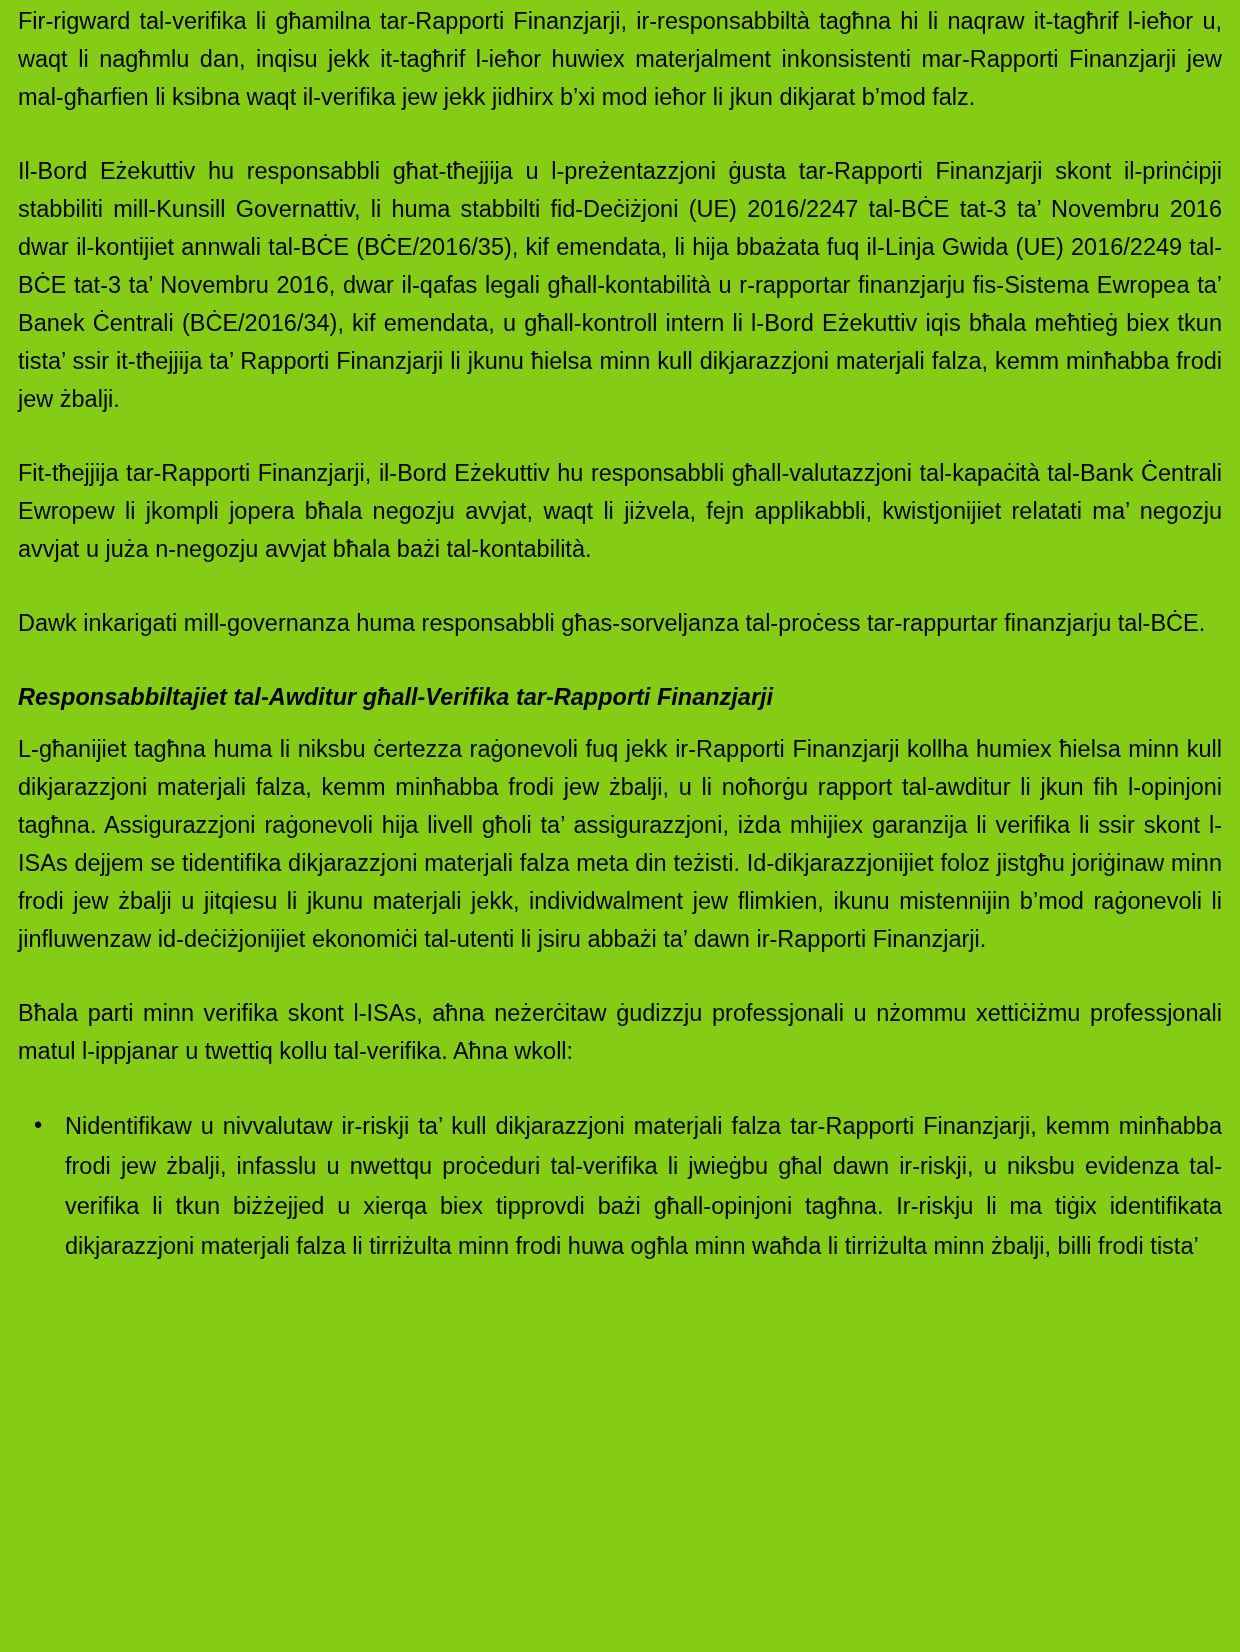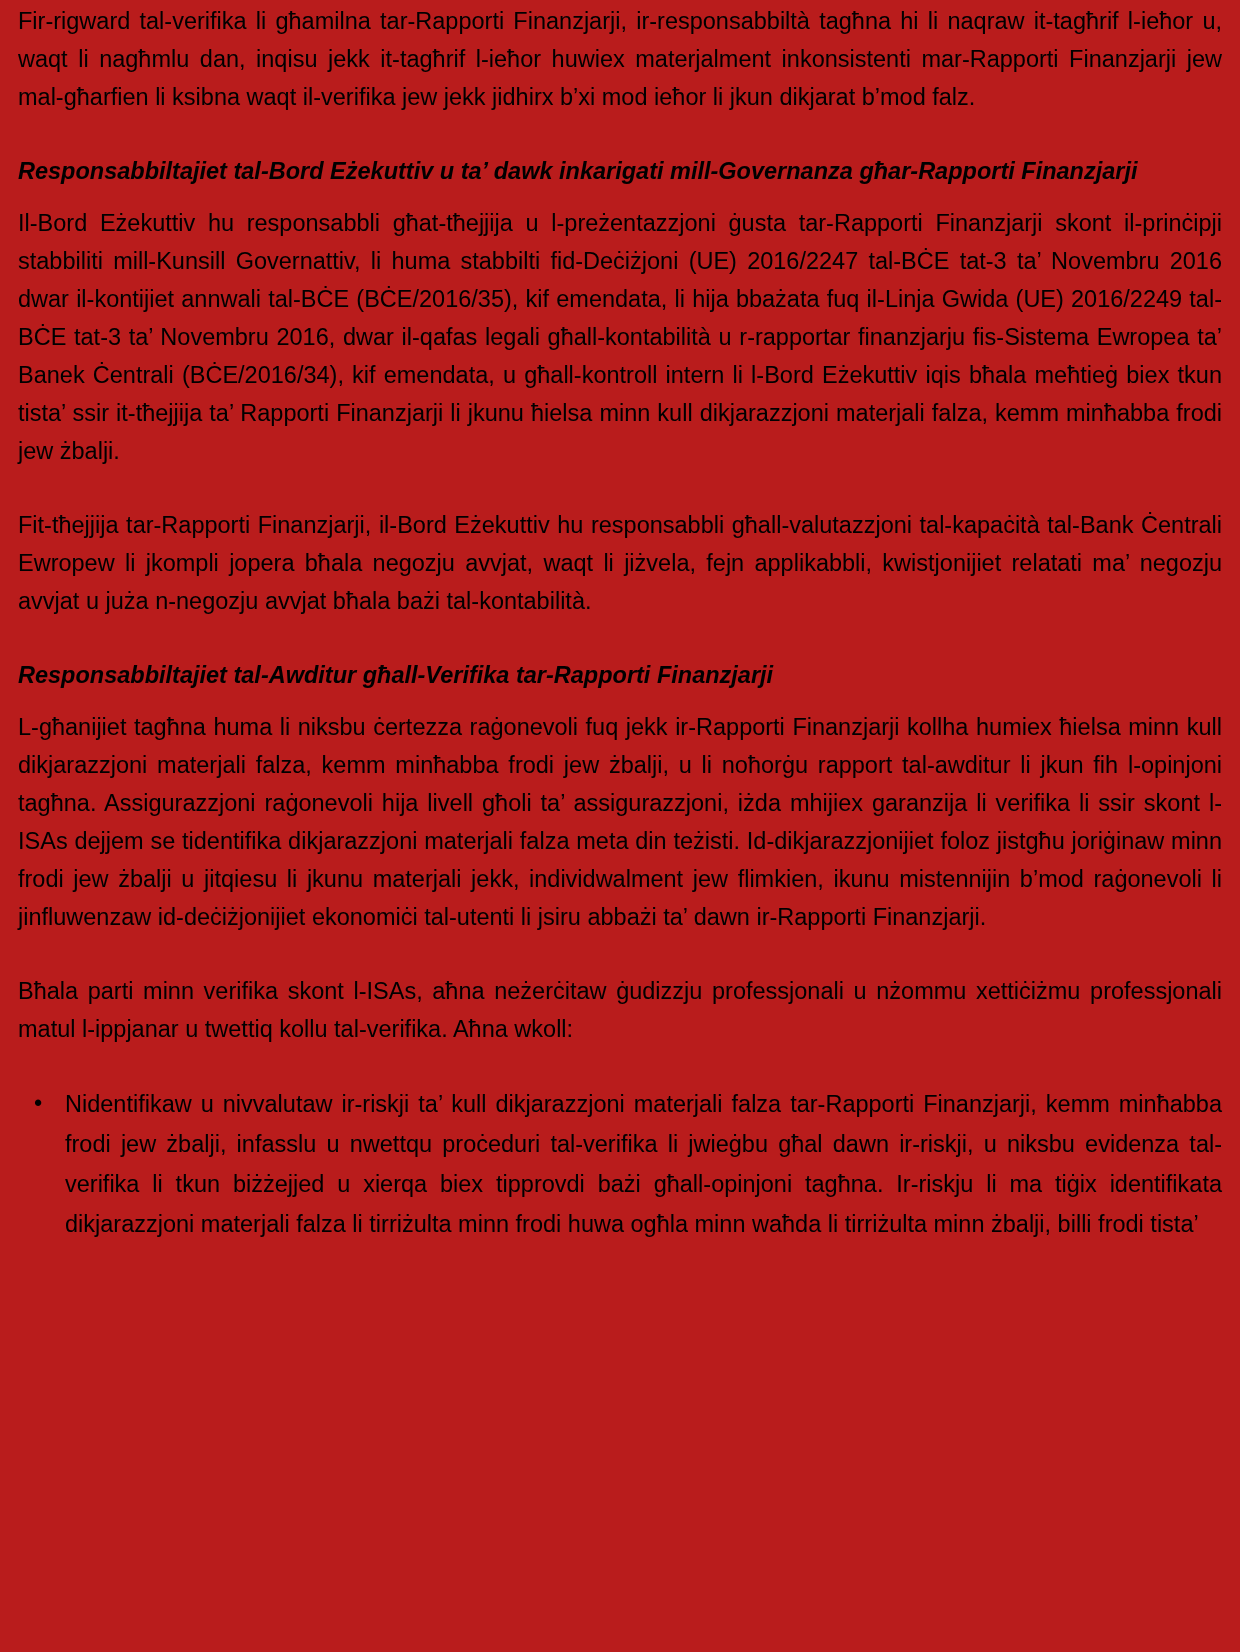--- a/index.html
+++ b/index.html
@@ -14,21 +14,21 @@
   }
   .page {
     box-sizing: border-box;
     width: 1240px;
     height: 1652px;
     padding: 2px 18px 0 18px;
     font-family: "Liberation Sans", "DejaVu Sans", sans-serif;
     font-size: 23.5px;
     line-height: 38px;
     color: #000000;
-    background: #b91c1c;
+    background: #84cc16;
     text-align: justify;
   }
   p.body-text {
     margin: 0 0 36px 0;
     text-align: justify;
   }
   h2.section-heading {
     font-size: 23.5px;
     line-height: 38px;
     font-weight: bold;
@@ -56,26 +56,26 @@
     top: -1px;
   }
 </style>
 </head>
 <body>
 
 <div class="page">
 
   <p class="body-text">Fir-rigward tal-verifika li għamilna tar-Rapporti Finanzjarji, ir-responsabbiltà tagħna hi li naqraw it-tagħrif l-ieħor u, waqt li nagħmlu dan, inqisu jekk it-tagħrif l-ieħor huwiex materjalment inkonsistenti mar-Rapporti Finanzjarji jew mal-għarfien li ksibna waqt il-verifika jew jekk jidhirx b’xi mod ieħor li jkun dikjarat b’mod falz.</p>
 
-  <h2 class="section-heading">Responsabbiltajiet tal-Bord Eżekuttiv u ta’ dawk inkarigati mill-Governanza għar-Rapporti Finanzjarji</h2>
 
   <p class="body-text">Il-Bord Eżekuttiv hu responsabbli għat-tħejjija u l-preżentazzjoni ġusta tar-Rapporti Finanzjarji skont il-prinċipji stabbiliti mill-Kunsill Governattiv, li huma stabbilti fid-Deċiżjoni (UE) 2016/2247 tal-BĊE tat-3 ta’ Novembru 2016 dwar il-kontijiet annwali tal-BĊE (BĊE/2016/35), kif emendata, li hija bbażata fuq il-Linja Gwida (UE) 2016/2249 tal-BĊE tat-3 ta’ Novembru 2016, dwar il-qafas legali għall-kontabilità u r-rapportar finanzjarju fis-Sistema Ewropea ta’ Banek Ċentrali (BĊE/2016/34), kif emendata, u għall-kontroll intern li l-Bord Eżekuttiv iqis bħala meħtieġ biex tkun tista’ ssir it-tħejjija ta’ Rapporti Finanzjarji li jkunu ħielsa minn kull dikjarazzjoni materjali falza, kemm minħabba frodi jew żbalji.</p>
 
   <p class="body-text">Fit-tħejjija tar-Rapporti Finanzjarji, il-Bord Eżekuttiv hu responsabbli għall-valutazzjoni tal-kapaċità tal-Bank Ċentrali Ewropew li jkompli jopera bħala negozju avvjat, waqt li jiżvela, fejn applikabbli, kwistjonijiet relatati ma’ negozju avvjat u juża n-negozju avvjat bħala bażi tal-kontabilità.</p>
 
+  <p class="body-text">Dawk inkarigati mill-governanza huma responsabbli għas-sorveljanza tal-proċess tar-rappurtar finanzjarju tal-BĊE.</p>
 
   <h2 class="section-heading second">Responsabbiltajiet tal-Awditur għall-Verifika tar-Rapporti Finanzjarji</h2>
 
   <p class="body-text">L-għanijiet tagħna huma li niksbu ċertezza raġonevoli fuq jekk ir-Rapporti Finanzjarji kollha humiex ħielsa minn kull dikjarazzjoni materjali falza, kemm minħabba frodi jew żbalji, u li noħorġu rapport tal-awditur li jkun fih l-opinjoni tagħna. Assigurazzjoni raġonevoli hija livell għoli ta’ assigurazzjoni, iżda mhijiex garanzija li verifika li ssir skont l-ISAs dejjem se tidentifika dikjarazzjoni materjali falza meta din teżisti. Id-dikjarazzjonijiet foloz jistgħu joriġinaw minn frodi jew żbalji u jitqiesu li jkunu materjali jekk, individwalment jew flimkien, ikunu mistennijin b’mod raġonevoli li jinfluwenzaw id-deċiżjonijiet ekonomiċi tal-utenti li jsiru abbażi ta’ dawn ir-Rapporti Finanzjarji.</p>
 
   <p class="body-text">Bħala parti minn verifika skont l-ISAs, aħna neżerċitaw ġudizzju professjonali u nżommu xettiċiżmu professjonali matul l-ippjanar u twettiq kollu tal-verifika. Aħna wkoll:</p>
 
   <ul class="bullet-list">
     <li>
       <span class="bullet-marker">•</span>

